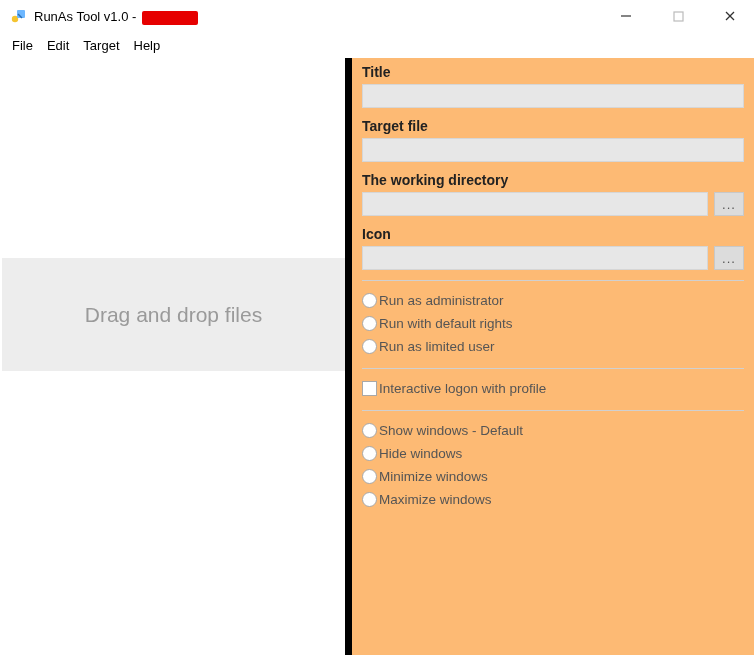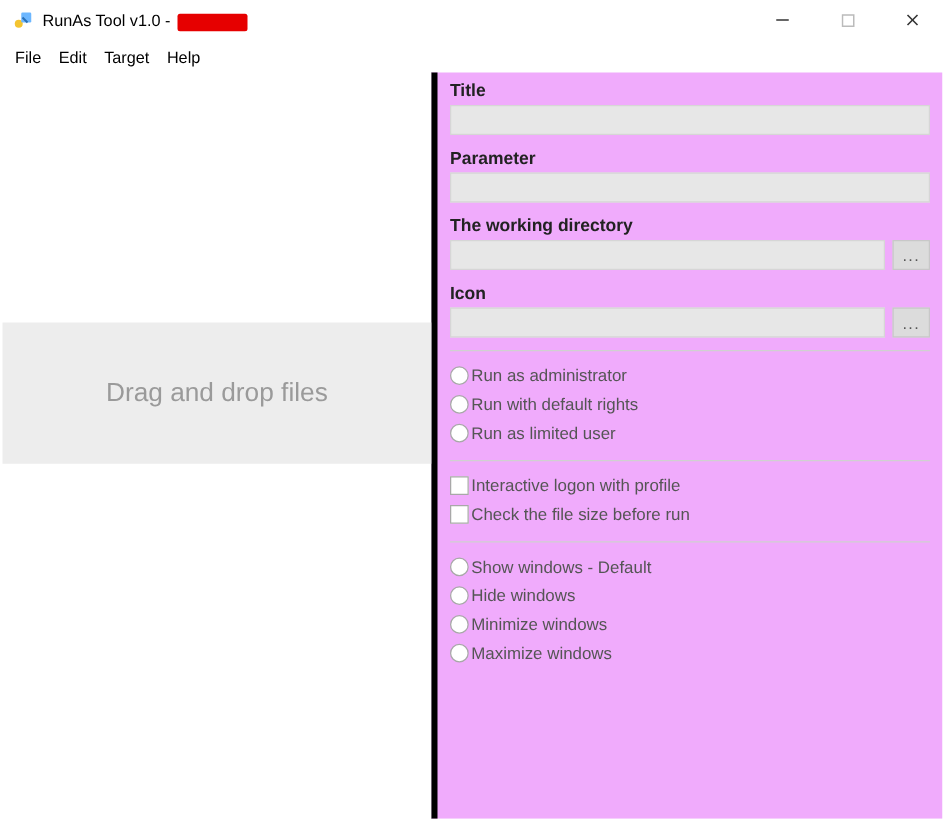--- a/index.html
+++ b/index.html
@@ -76,24 +76,24 @@
     background: #ededed;
     display: flex;
     align-items: center;
     justify-content: center;
     color: #9a9a9a;
     font-size: 21px;
     font-weight: 400;
   }
   .right-pane {
     flex: 1;
-    background: #f0abfc;
+    background: #fdba74;
     padding: 6px 10px 6px 10px;
     overflow: hidden;
-    border-left: 5px solid #000000;
+    border-left: 7px solid #000000;
   }
   .field-block { margin-bottom: 10px; }
   .field-label {
     font-weight: 700;
     font-size: 14px;
     color: #222;
     margin-bottom: 4px;
     display: block;
   }
   .field-row {
@@ -200,27 +200,27 @@
 
   <div class="right-pane">
 
     <div class="field-block">
       <span class="field-label">Title</span>
       <div class="field-row">
         <input class="text-input" value="" style="">
       </div>
     </div>
 
-
-    <div class="field-block">
-      <span class="field-label">Parameter</span>
-      <div class="field-row">
-        <input class="text-input" value="" style="">
-      </div>
-    </div>
+    <div class="field-block">
+      <span class="field-label">Target file</span>
+      <div class="field-row">
+        <input class="text-input" value="" style="">
+      </div>
+    </div>
+
 
     <div class="field-block">
       <span class="field-label">The working directory</span>
       <div class="field-row">
         <input class="text-input" value="" style="">
         <div class="browse-btn">...</div>
       </div>
     </div>
 
     <div class="field-block">
@@ -245,24 +245,20 @@
       <span class="radio"></span>
       <span>Run as limited user</span>
     </div>
 
     <hr class="sep">
 
     <div class="option-row">
       <span class="checkbox"></span>
       <span>Interactive logon with profile</span>
     </div>
-    <div class="option-row">
-      <span class="checkbox"></span>
-      <span>Check the file size before run</span>
-    </div>
 
     <hr class="sep">
 
     <div class="option-row">
       <span class="radio"></span>
       <span>Show windows - Default</span>
     </div>
     <div class="option-row">
       <span class="radio"></span>
       <span>Hide windows</span>

